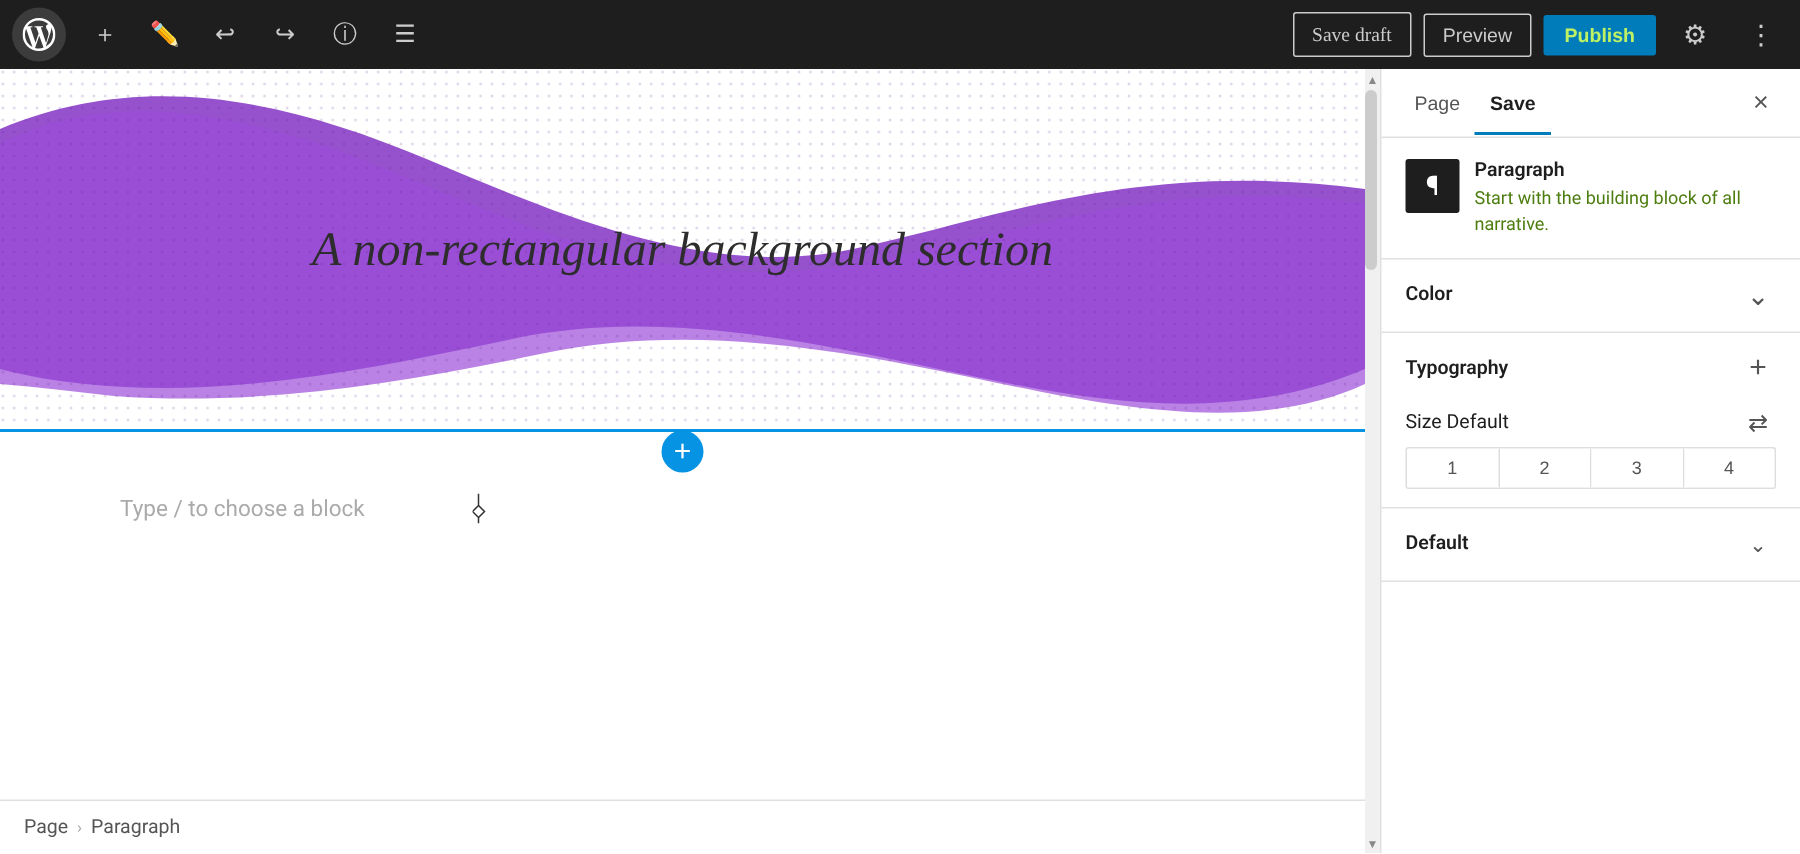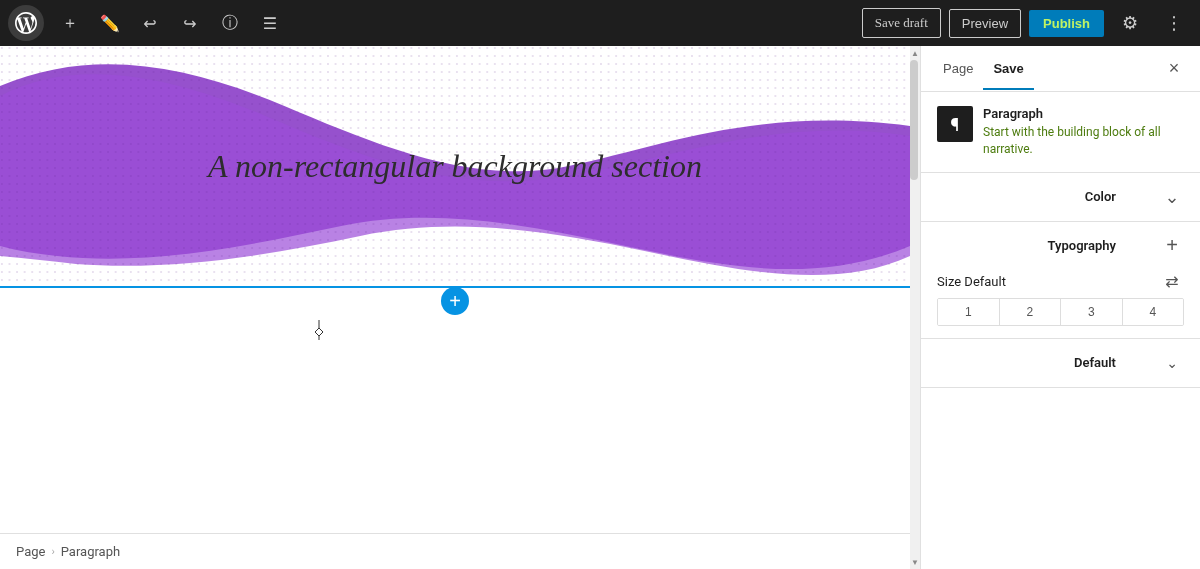--- a/index.html
+++ b/index.html
@@ -135,22 +135,22 @@
     }
     .block-info-text { flex: 1; }
     .block-info-title { font-size: 13px; font-weight: 600; color: #1e1e1e; margin-bottom: 3px; }
     .block-info-desc { font-size: 12px; color: #4d7c0f; line-height: 1.4; }
 
     
     .sidebar-section {
       border-bottom: 1px solid #e0e0e0;
     }
     .sidebar-section-header {
-      display: flex; align-items: center; justify-content: flex-end;
-      padding: 12px 16px; cursor: pointer; gap: 44px;
+      display: flex; align-items: center; justify-content: space-between;
+      padding: 12px 16px; cursor: pointer;
     }
     .sidebar-section-title { font-size: 13px; font-weight: 600; color: #1e1e1e; }
     .sidebar-section-icon {
       color: #555; font-size: 14px; background: transparent; border: none; cursor: pointer;
       width: 24px; height: 24px; display: flex; align-items: center; justify-content: center;
     }
 
     
     .color-section .sidebar-section-icon { font-size: 18px; }
 
@@ -265,20 +265,21 @@
           </defs>
         </svg>
         <div class="wave-text">A non-rectangular background section</div>
       </div>
 
       <div class="block-inserter-row">
         <button class="block-inserter-btn">+</button>
       </div>
 
       <div class="paragraph-placeholder">
+        <span>Type / to choose a block</span>
         
         <svg style="position:absolute;left:315px;top:50%;transform:translateY(-50%)" width="12" height="20">
           <path d="M4,0 L4,8 L0,12 L4,16 L4,20" stroke="#333" stroke-width="1" fill="none"></path>
           <path d="M4,8 L8,12 L4,16" stroke="#333" stroke-width="1" fill="none"></path>
         </svg>
       </div>
 
     </div>
 
     <div class="breadcrumb-bar">

